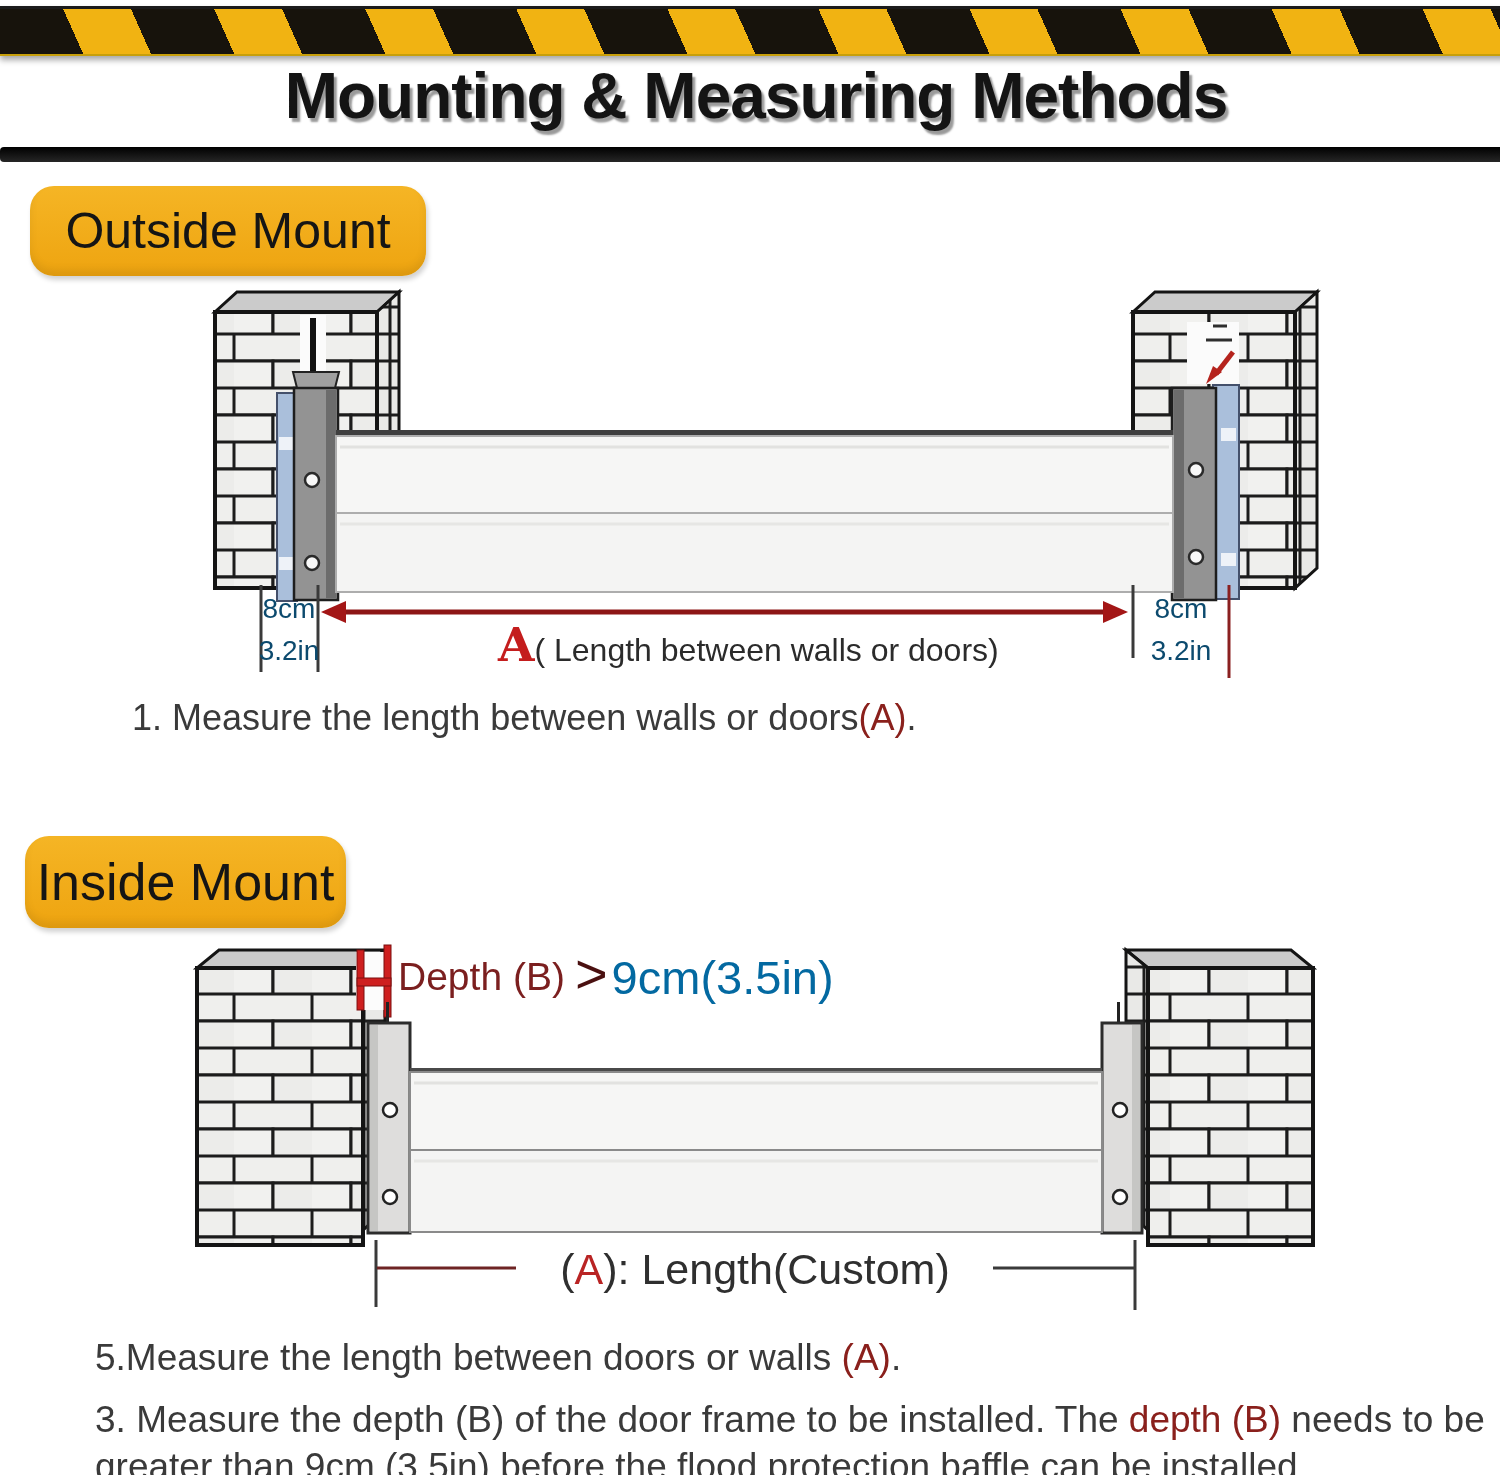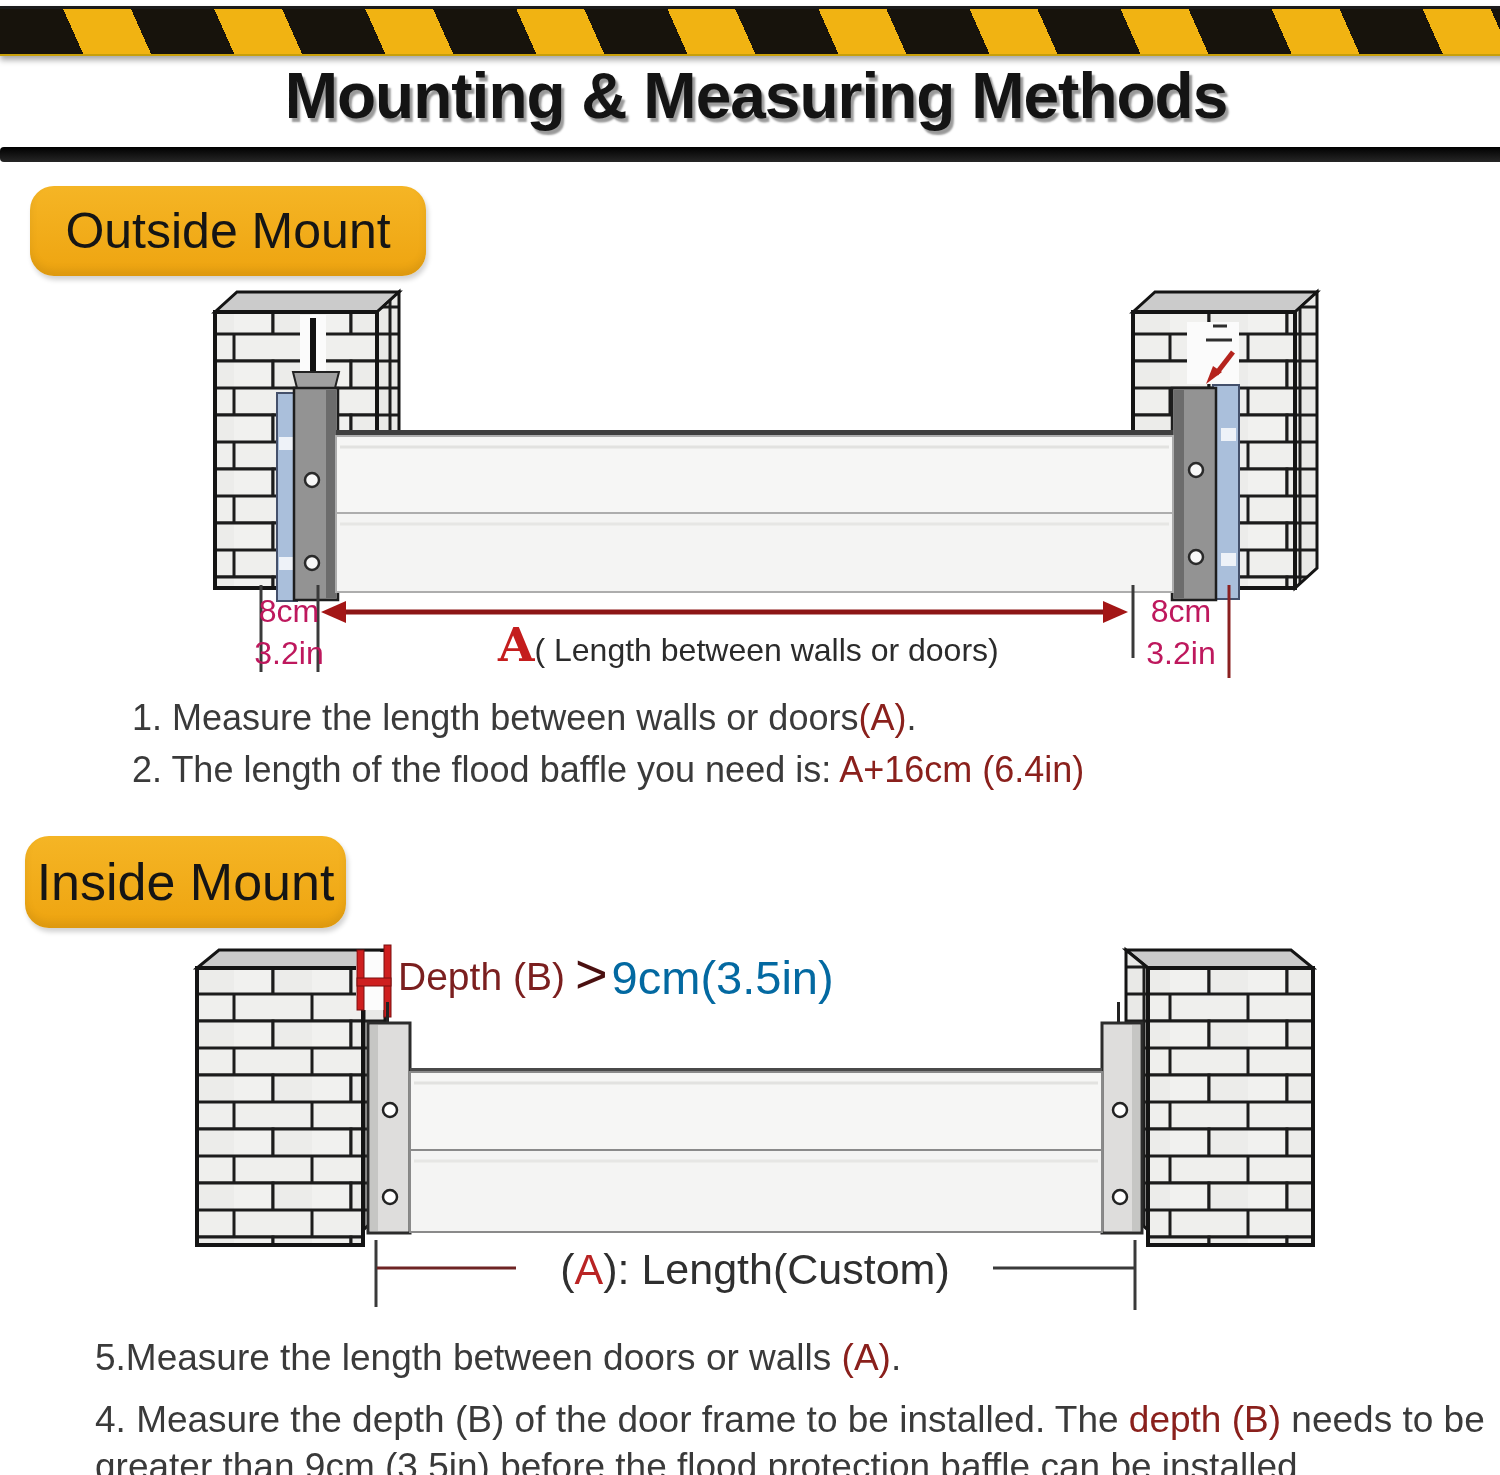--- a/index.html
+++ b/index.html
@@ -29,21 +29,21 @@
     background:linear-gradient(#f5b525,#eea410);border-radius:24px;color:#151515;
     box-shadow:2px 4px 5px rgba(0,0,0,.18), inset 0 -6px 8px rgba(0,0,0,.08);
   }
   .badge-outside{left:30px;top:186px;width:396px;height:90px;font-size:50px;}
   .badge-inside{left:25px;top:836px;width:321px;height:92px;font-size:52px;}
   
   .diagram{position:absolute;left:0;}
   .svg-outside{top:280px;}
   .svg-inside{top:940px;}
   
-  .dim-label{position:absolute;font-size:32px;color:#be185d;line-height:1;text-align:center;}
+  .dim-label{position:absolute;font-size:28px;color:#0c4a6e;line-height:1;text-align:center;}
   .span-row{position:absolute;left:498px;top:621px;display:flex;align-items:baseline;}
   .span-a{font-family:"DejaVu Serif",serif;font-weight:bold;font-size:47px;color:#c41d1d;line-height:1;}
   .span-text{font-size:32px;color:#2b2b2b;line-height:1.15;}
   
   .steps{position:absolute;color:#3a3a3a;}
   .steps-outside{left:132px;top:692px;font-size:36px;line-height:52px;}
   .steps-inside{left:95px;top:1334px;width:1400px;font-size:37px;line-height:47px;}
   .steps-inside .step{margin-bottom:15px;}
   .hl{color:#8a201c;}
   
@@ -146,21 +146,20 @@
   <div class="dim-label" style="left:246px;top:637px;width:86px;">3.2in</div>
   <div class="dim-label" style="left:1142px;top:595px;width:78px;">8cm</div>
   <div class="dim-label" style="left:1138px;top:637px;width:86px;">3.2in</div>
   <div class="span-row">
     <span class="span-a">A</span>
     <span class="span-text">( Length between walls or doors)</span>
   </div>
 
   <div class="steps steps-outside">
     <div class="step"><span>1. Measure the length between walls or doors</span><span class="hl">(A)</span><span>.</span></div>
-    <div class="step"><span>2. The length of the flood baffle you need is: </span><span class="hl">A+16cm (6.4in)</span><span></span></div>
   </div>
 
   <div class="badge badge-inside">
     <span>Inside Mount</span>
   </div>
 
   <svg class="diagram svg-inside" width="1500" height="375" viewBox="0 0 1500 375">
     <defs>
       <pattern id="brickF2" patternUnits="userSpaceOnUse" width="78" height="54">
         <rect width="78" height="54" fill="#f3f3f2"></rect>
@@ -231,16 +230,16 @@
   </div>
 
   <div class="length-row">
     <span>(</span>
       <span class="length-a">A</span>
       <span>): Length(Custom)</span>
   </div>
 
   <div class="steps steps-inside">
     <div class="step"><span>5.Measure the length between doors or walls </span><span class="hl">(A)</span><span>.</span></div>
-    <div class="step"><span>4. Measure the depth (B) of the door frame to be installed. The </span><span class="hl">depth (B)</span><span> needs to be greater than 9cm (3.5in) before the flood protection baffle can be installed.</span></div>
+    <div class="step"><span>3. Measure the depth (B) of the door frame to be installed. The </span><span class="hl">depth (B)</span><span> needs to be greater than 9cm (3.5in) before the flood protection baffle can be installed.</span></div>
   </div>
 
 </div>
 
 </body></html>

